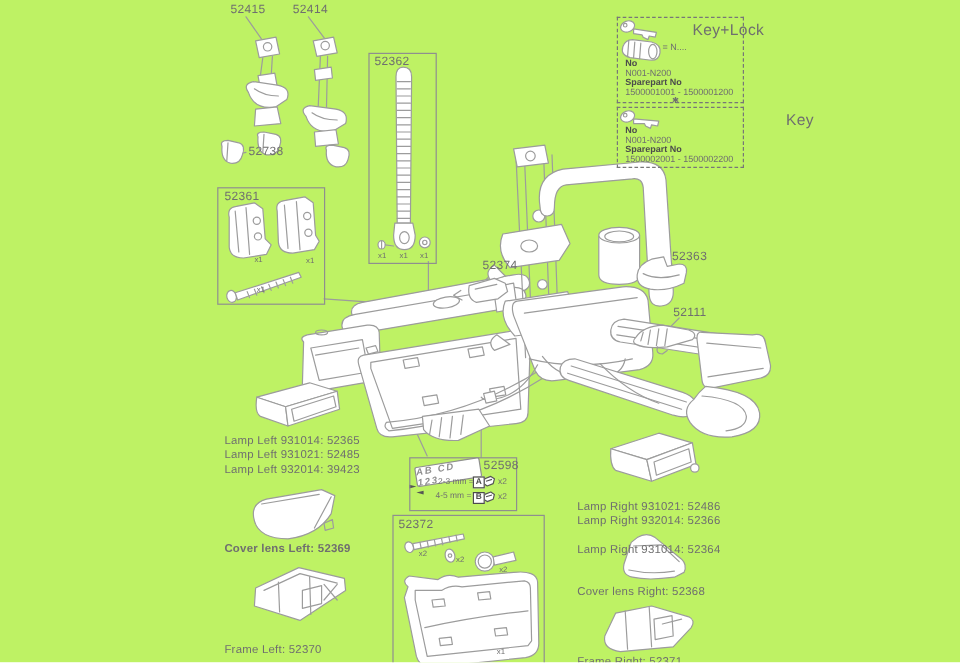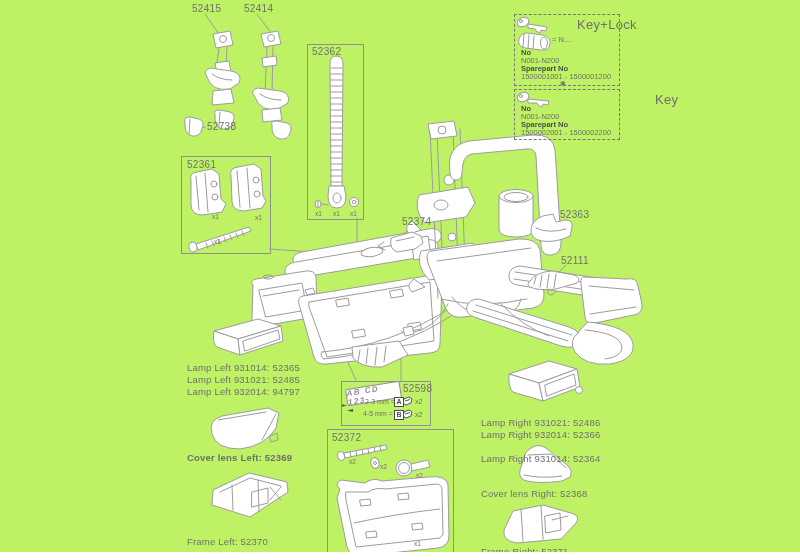--- a/index.html
+++ b/index.html
@@ -298,21 +298,21 @@
   <div class="abs qty" style="left:315px;top:210px;">x1</div>
   <div class="abs qty" style="left:333px;top:210px;">x1</div>
   <div class="abs qty" style="left:350px;top:210px;">x1</div>
   <div class="abs qty" style="left:349px;top:458px;">x2</div>
   <div class="abs qty" style="left:380px;top:463px;">x2</div>
   <div class="abs qty" style="left:416px;top:472px;">x2</div>
   <div class="abs qty" style="left:414px;top:540px;">x1</div>
 
   <div class="abs small" style="left:187px;top:362px;">Lamp Left 931014: 52365</div>
   <div class="abs small" style="left:187px;top:374px;">Lamp Left 931021: 52485</div>
-  <div class="abs small" style="left:187px;top:386px;">Lamp Left 932014: 94797</div>
+  <div class="abs small" style="left:187px;top:386px;">Lamp Left 932014: 39423</div>
   <div class="abs small" style="left:187px;top:452px;font-weight:bold;">Cover lens Left: 52369</div>
   <div class="abs small" style="left:187px;top:536px;">Frame Left: 52370</div>
 
   <div class="abs small" style="left:481px;top:405px;margin-top:48px;">Lamp Right 931014: 52364</div>
   <div class="abs small" style="left:481px;top:417px;">Lamp Right 931021: 52486</div>
   <div class="abs small" style="left:481px;top:429px;">Lamp Right 932014: 52366</div>
   <div class="abs small" style="left:481px;top:488px;">Cover lens Right: 52368</div>
   <div class="abs small" style="left:481px;top:546px;">Frame Right: 52371</div>
 
 </div>

